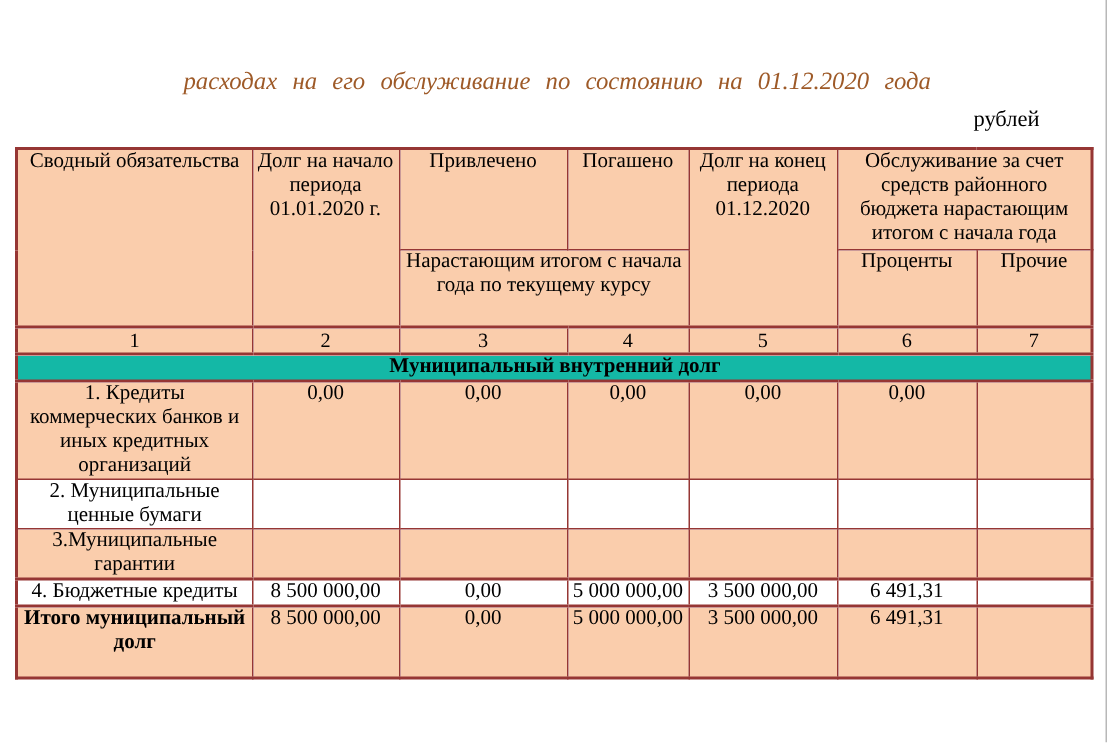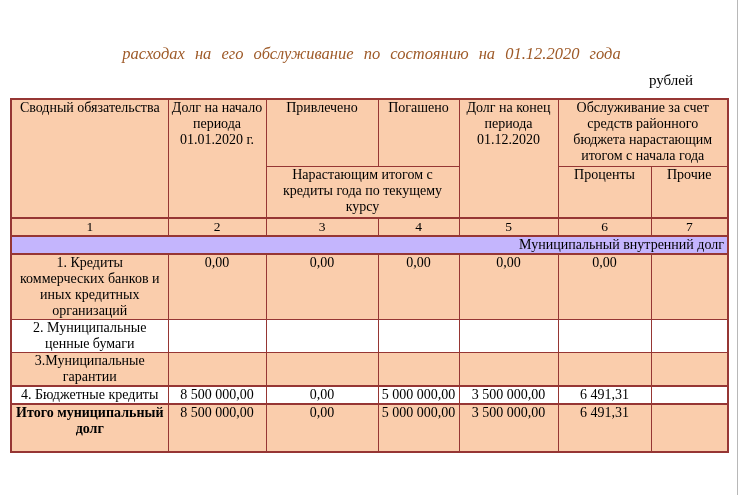--- a/index.html
+++ b/index.html
@@ -46,21 +46,21 @@
     line-height: 16px;
     color: #000;
     text-align: center;
     vertical-align: top;
     overflow: hidden;
   }
   .peach { background: #FACDAC; }
   tr.hdrA td { height: 66px; }
   tr.hdrB td { height: 50px; }
   tr.nums td { height: 14px; border-top-width: 2px; border-bottom-width: 2px; font-size: 13.5px; }
-  tr.section td { height: 15px; text-align: right; font-weight: normal; padding-left: 4px; background: #c4b5fd; }
+  tr.section td { height: 15px; text-align: center; font-weight: bold; padding-left: 4px; background: #14b8a6; }
   tr.r1 td { height: 60px; border-top-width: 2px; }
   tr.r2 td { height: 27px; }
   tr.r3 td { height: 31px; }
   tr.r4 td { height: 14px; border-top-width: 2px; border-bottom-width: 2px; }
   tr.total td { height: 46px; }
   td.lbl { text-align: left; padding-left: 4px; vertical-align: top; }
   td.val { vertical-align: bottom; margin-top: 11px; }
   td.bold { font-weight: bold; margin-top: 28px; }
 </style>
 </head>
@@ -86,21 +86,21 @@
   <tbody>
     <tr class="hdrA">
       <td class="peach" rowspan="2">Сводный обязательства</td>
       <td class="peach" rowspan="2">Долг на начало периода 01.01.2020 г.</td>
       <td class="peach">Привлечено</td>
       <td class="peach">Погашено</td>
       <td class="peach" rowspan="2">Долг на конец периода 01.12.2020</td>
       <td class="peach" colspan="2">Обслуживание за счет средств районного бюджета нарастающим итогом с начала года</td>
     </tr>
     <tr class="hdrB">
-      <td class="peach" colspan="2">Нарастающим итогом с кредиты года по текущему курсу</td>
+      <td class="peach" colspan="2">Нарастающим итогом с начала года по текущему курсу</td>
       <td class="peach">Проценты</td>
       <td class="peach">Прочие</td>
     </tr>
     <tr class="nums">
       <td class="peach">1</td>
       <td class="peach">2</td>
       <td class="peach">3</td>
       <td class="peach">4</td>
       <td class="peach">5</td>
       <td class="peach">6</td>

